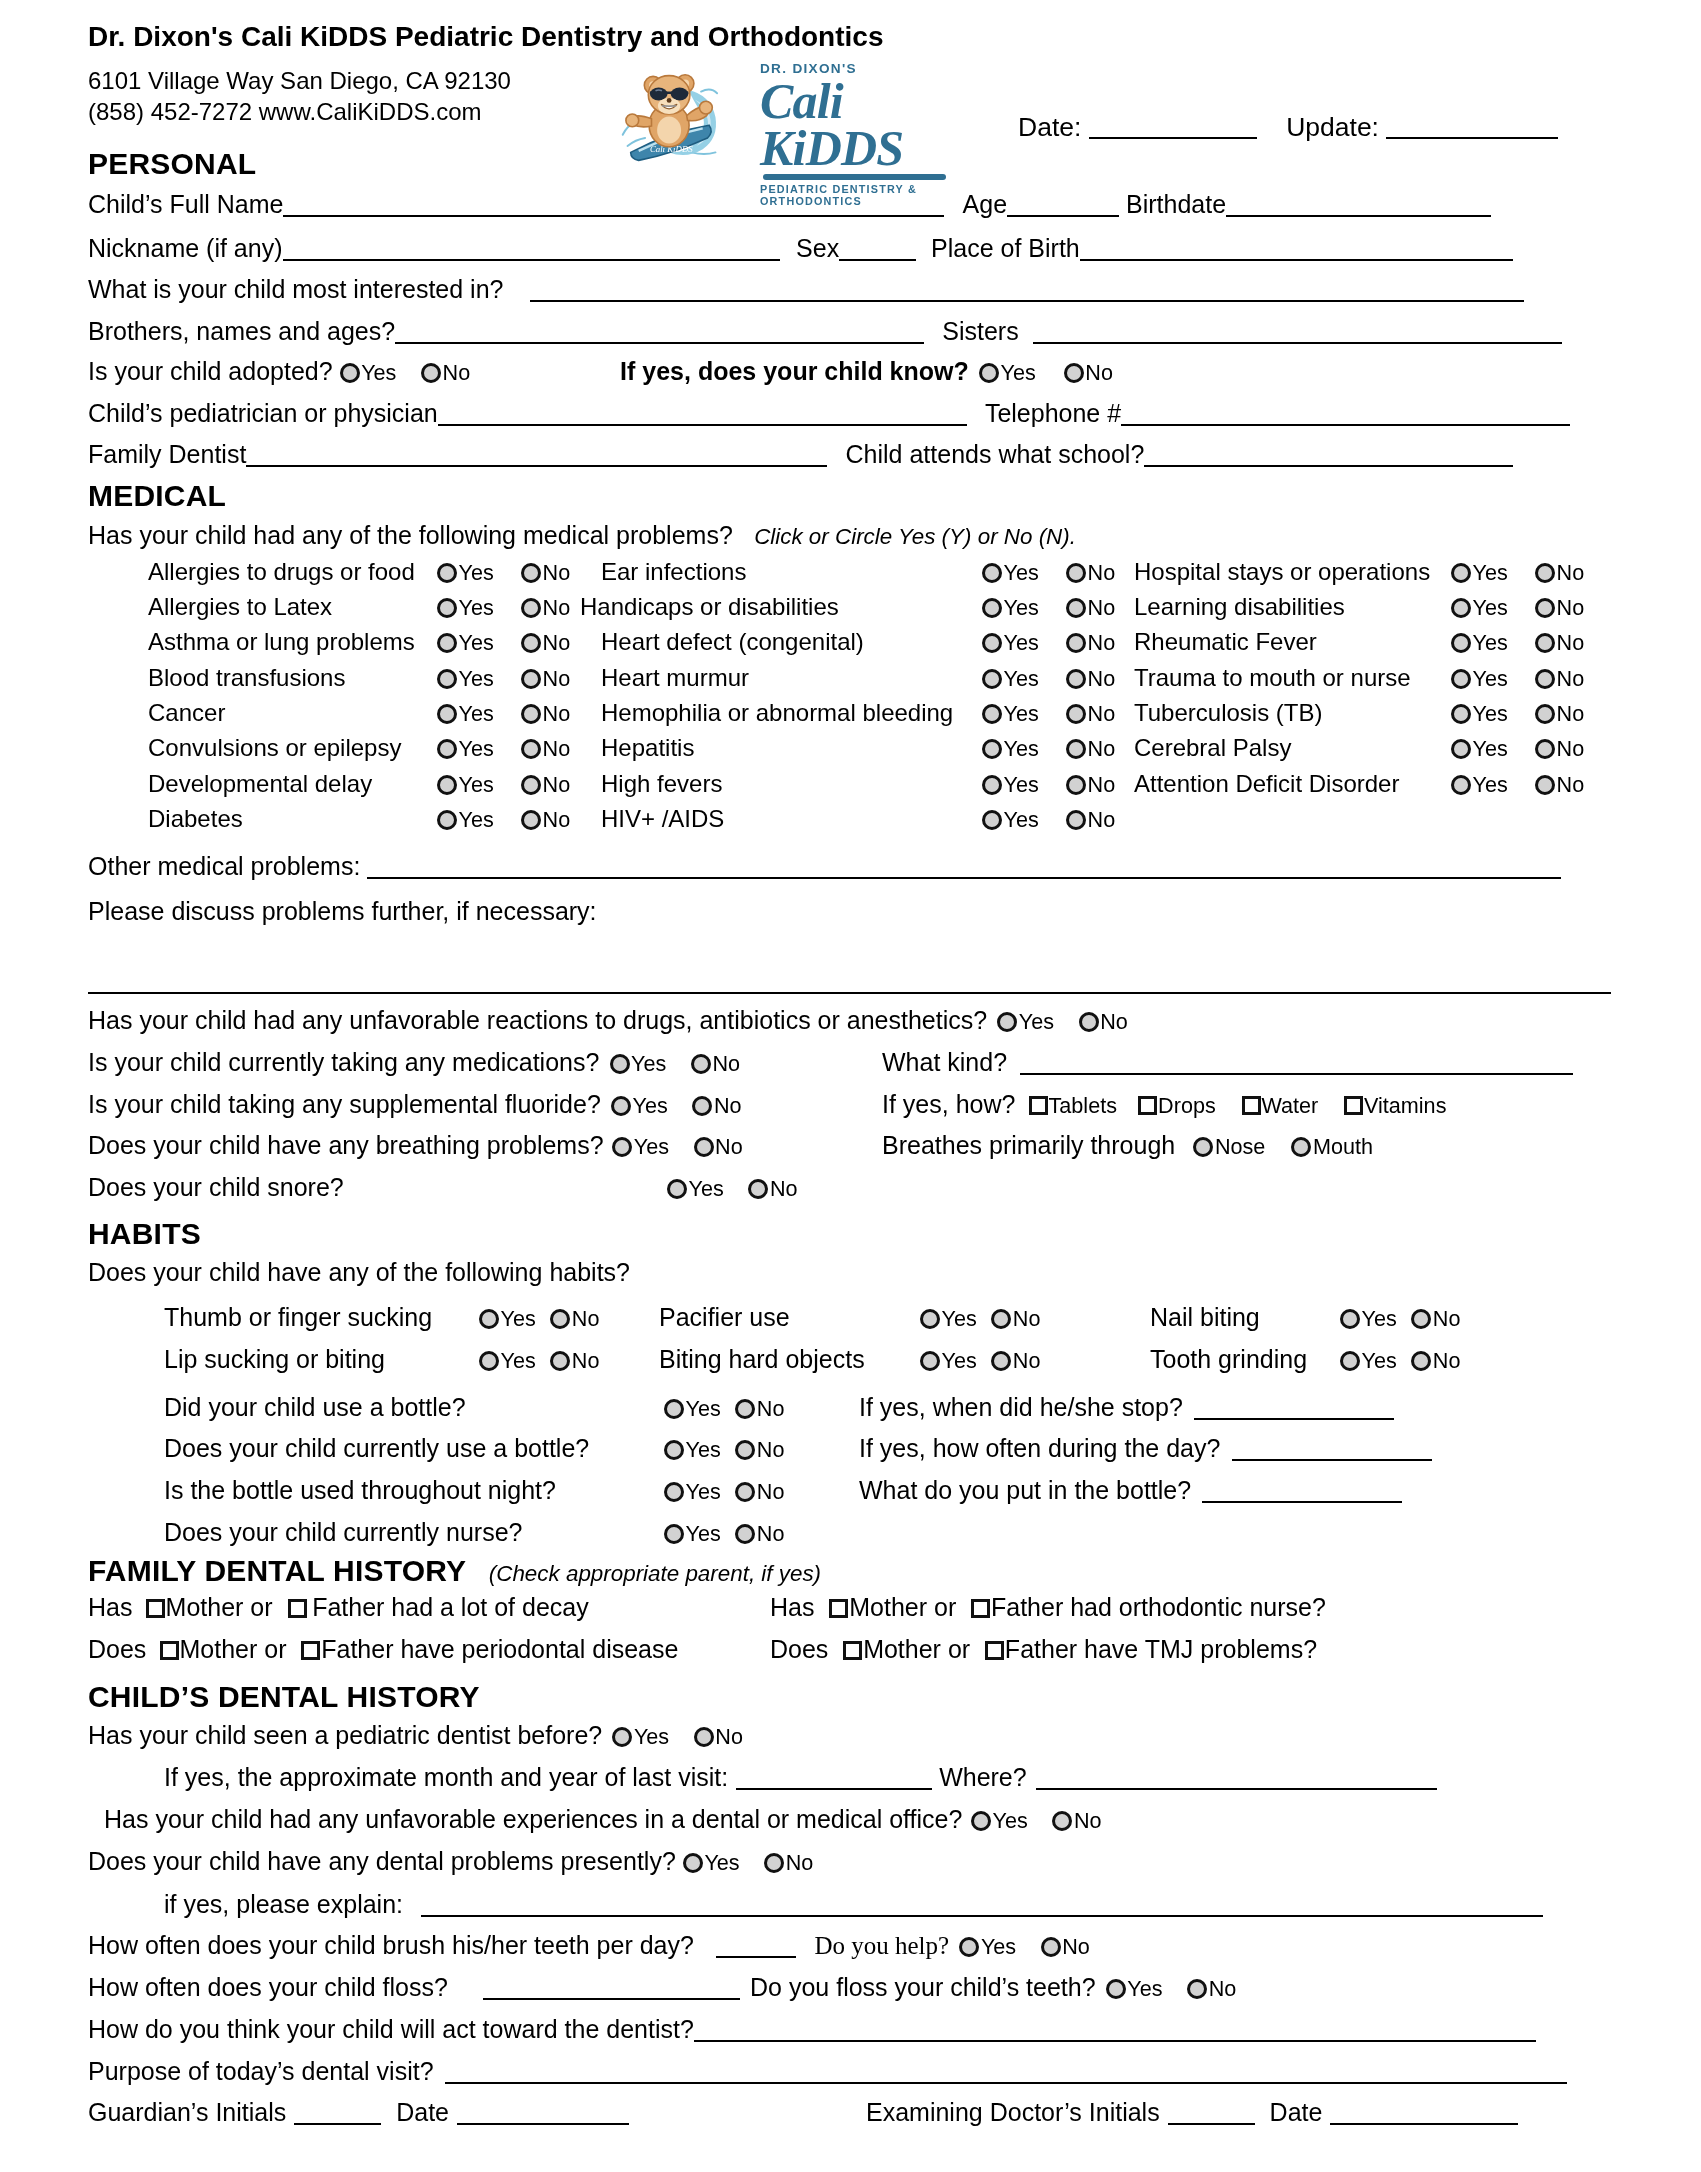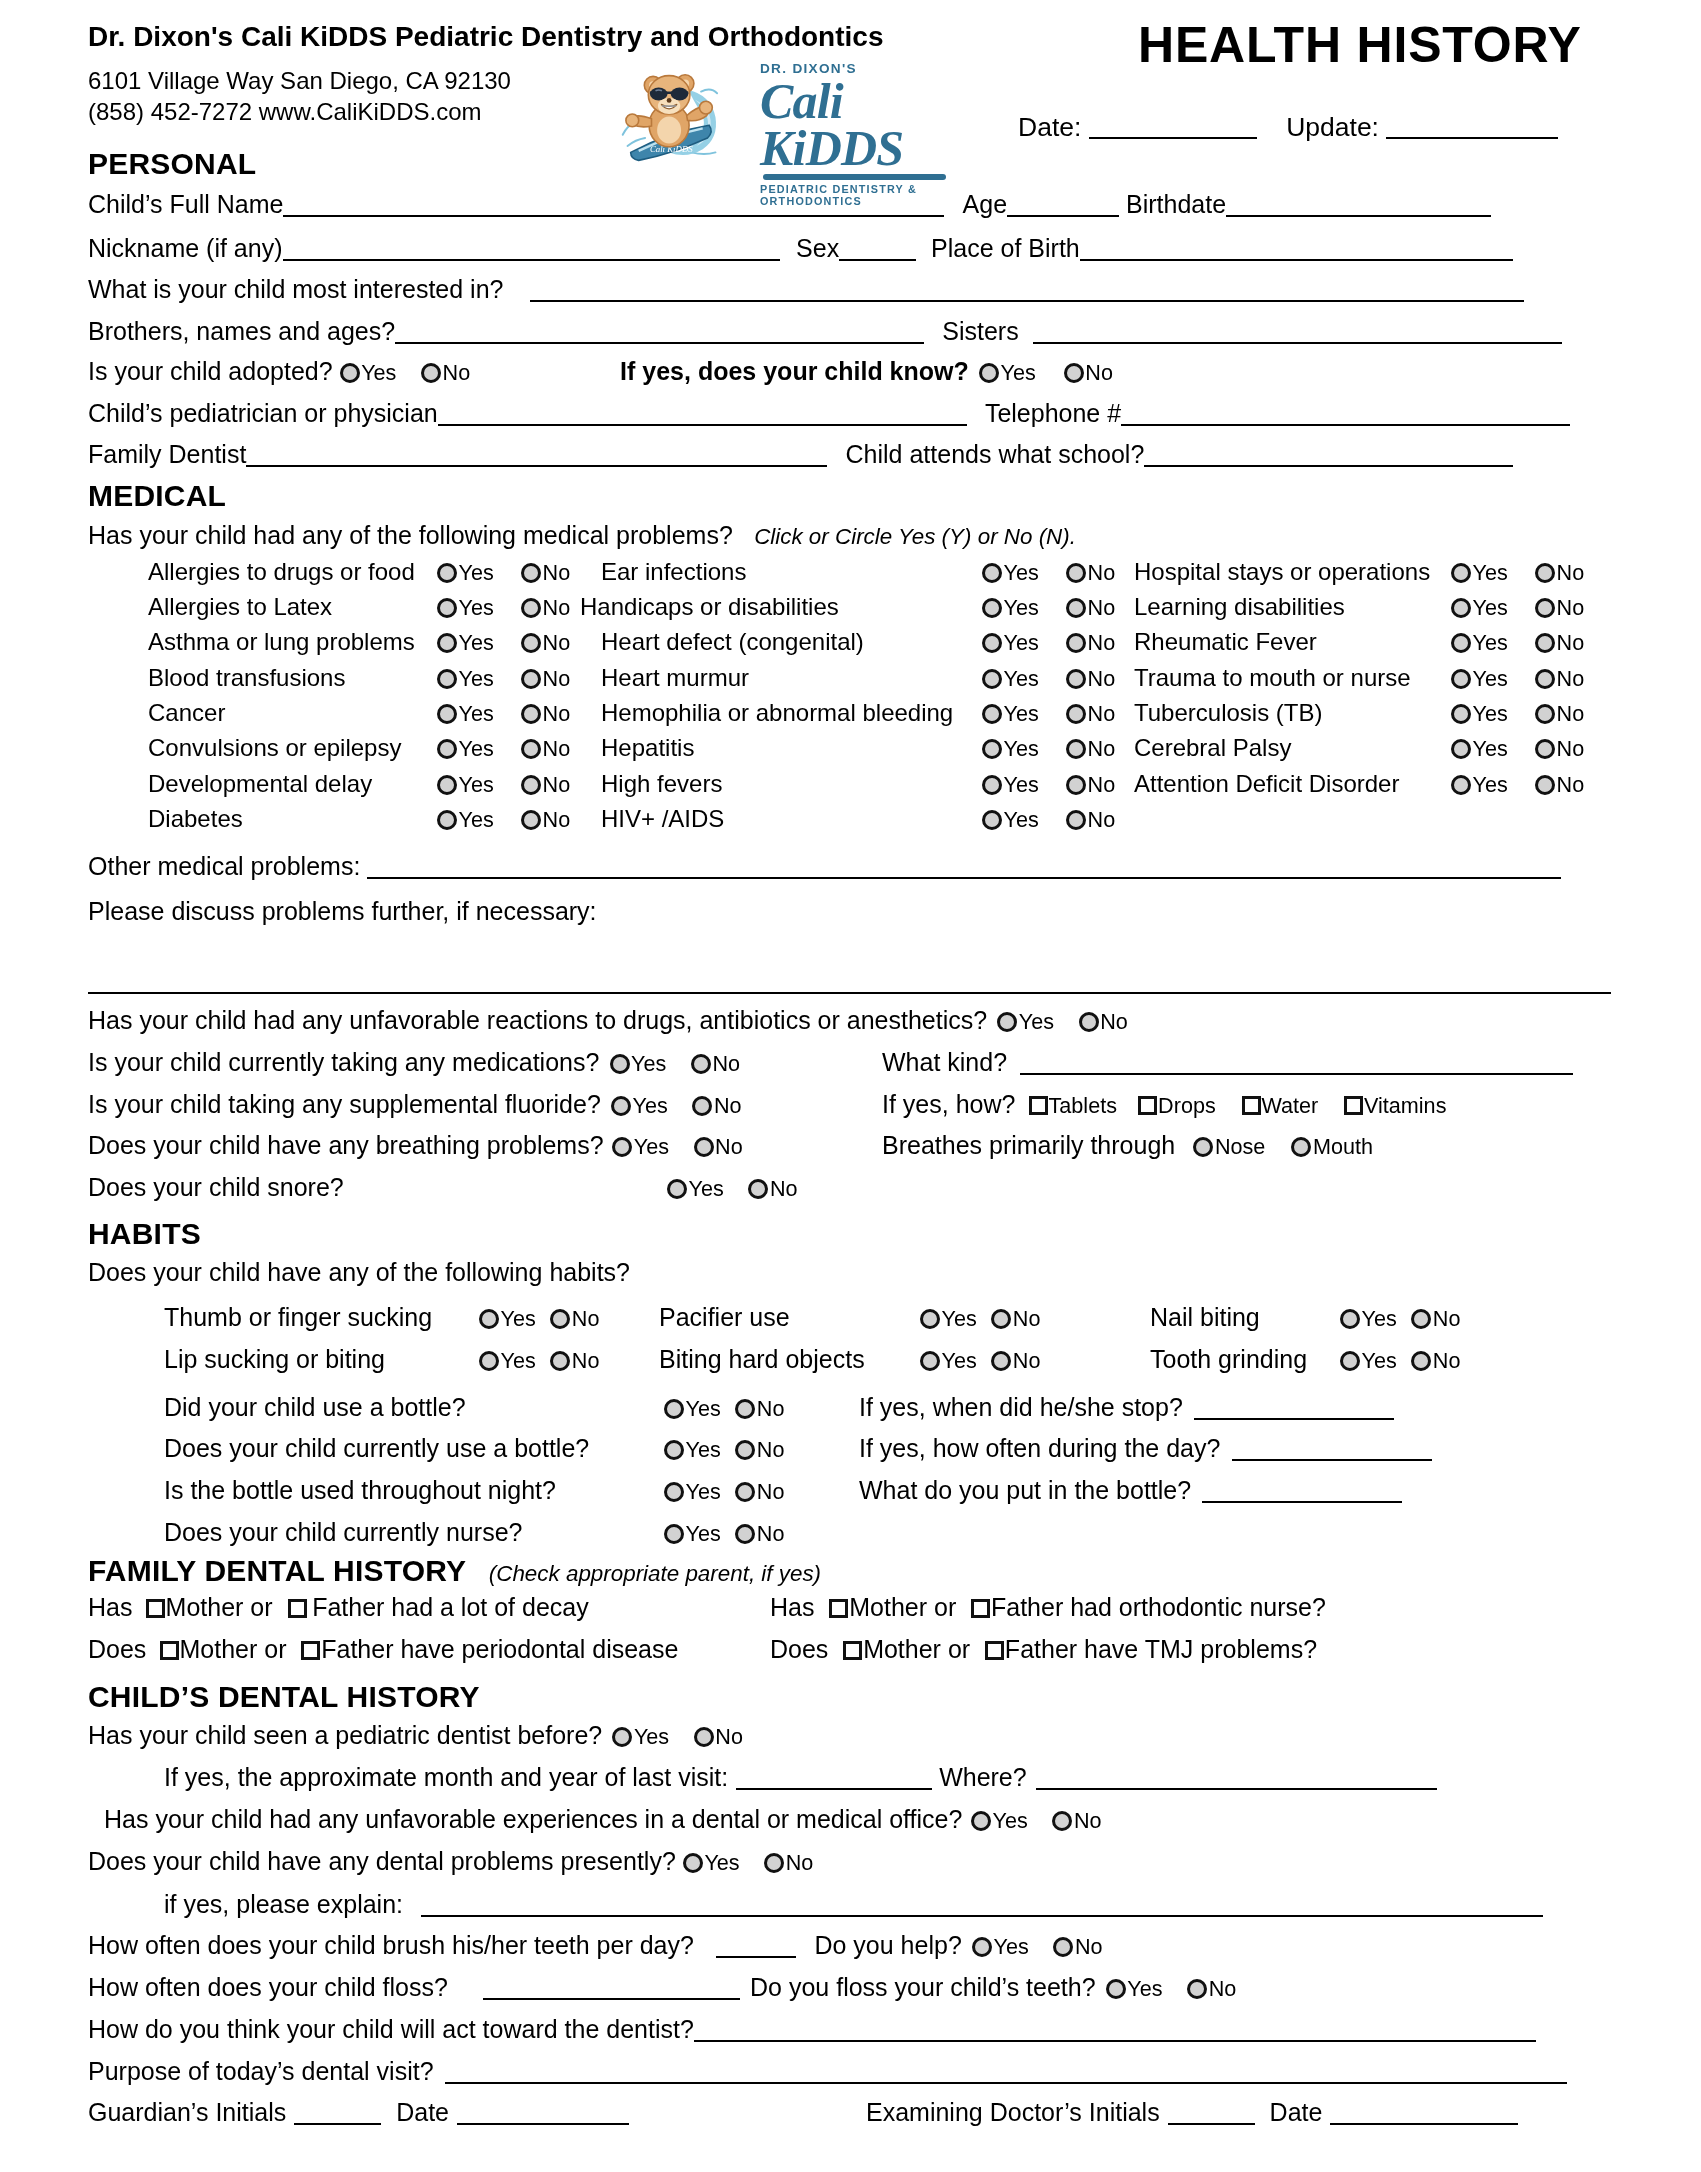--- a/index.html
+++ b/index.html
@@ -59,21 +59,20 @@
 </style>
 </head>
 <body>
 
 <div class="page">
 
   <div class="hdr">
     <div class="practice-name">Dr. Dixon's Cali KiDDS Pediatric Dentistry and Orthodontics</div>
     <div class="addr1">6101 Village Way San Diego, CA 92130</div>
     <div class="addr2">(858) 452-7272   www.CaliKiDDS.com</div>
-    <div class="doctitle">HEALTH HISTORY</div>
 
     <div class="datearea">
       <span>Date:</span>
       <span class="u" style="width:168px;"></span>
       &nbsp;&nbsp;
       <span>Update:</span>
       <span class="u" style="width:172px;"></span>
     </div>
 
     <div class="logo">
@@ -432,21 +431,21 @@
     <span class="radio"></span><span class="yn">Yes</span>
     <span class="radio" style="margin-left:17.6px;"></span><span class="yn">No</span>
   </div>
 
   <div class="t" style="position:absolute; left:164px; top:1892px;">
     <span>if yes, please explain:</span><span class="line" style="width:1122px; margin-left:17.6px;"></span>
   </div>
 
   <div class="t" style="position:absolute; left:88px; top:1933px;">
     <span>How often does your child brush his/her teeth per day?</span><span class="line" style="width:80px; margin-left:22.4px;"></span>
-    <span style="margin-left:11.2px;">Do you help?</span>
+    <span style="margin-left:11.2px;font-family:Liberation Serif, serif;">Do you help?</span>
     <span class="radio" style="margin-left:3.2px;"></span><span class="yn">Yes</span>
     <span class="radio" style="margin-left:17.6px;"></span><span class="yn">No</span>
   </div>
 
   <div class="t" style="position:absolute; left:88px; top:1975px;">
     <span>How often does your child floss?</span><span class="line" style="width:257px; margin-left:35px;"></span>
     <span style="margin-left:3.2px;">Do you floss your child’s teeth?</span>
     <span class="radio" style="margin-left:3.2px;"></span><span class="yn">Yes</span>
     <span class="radio" style="margin-left:17.6px;"></span><span class="yn">No</span>
   </div>

